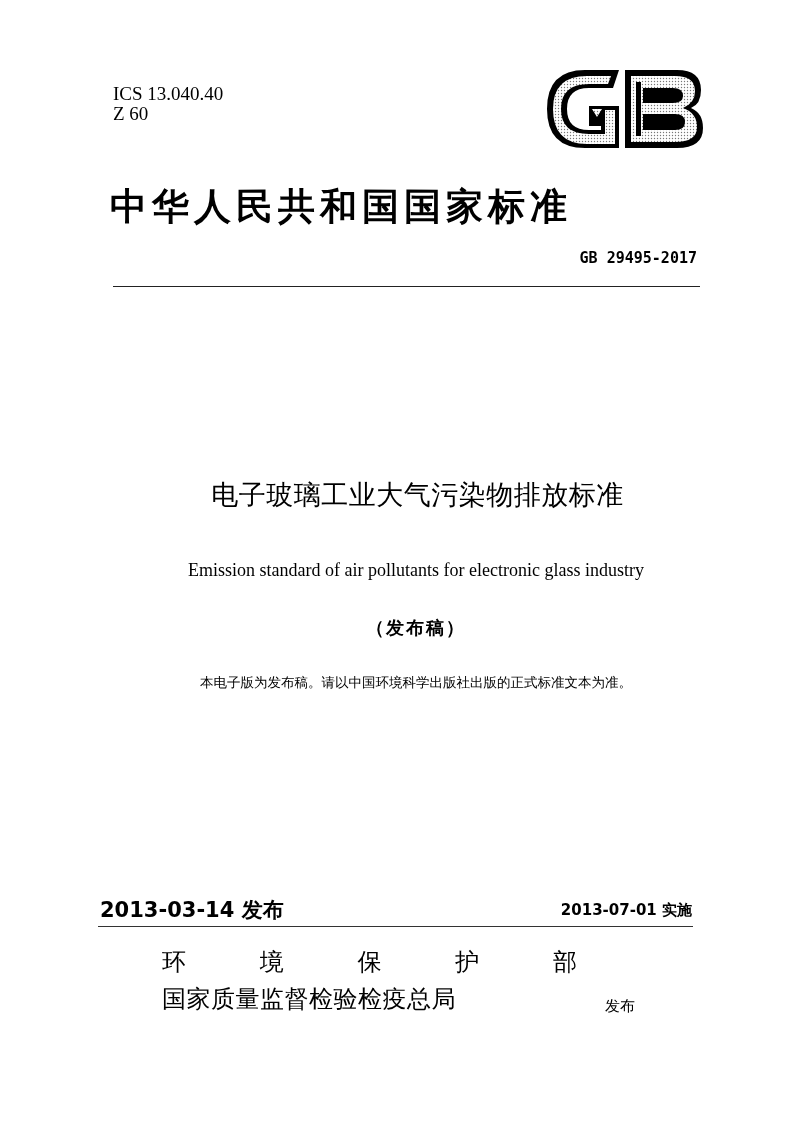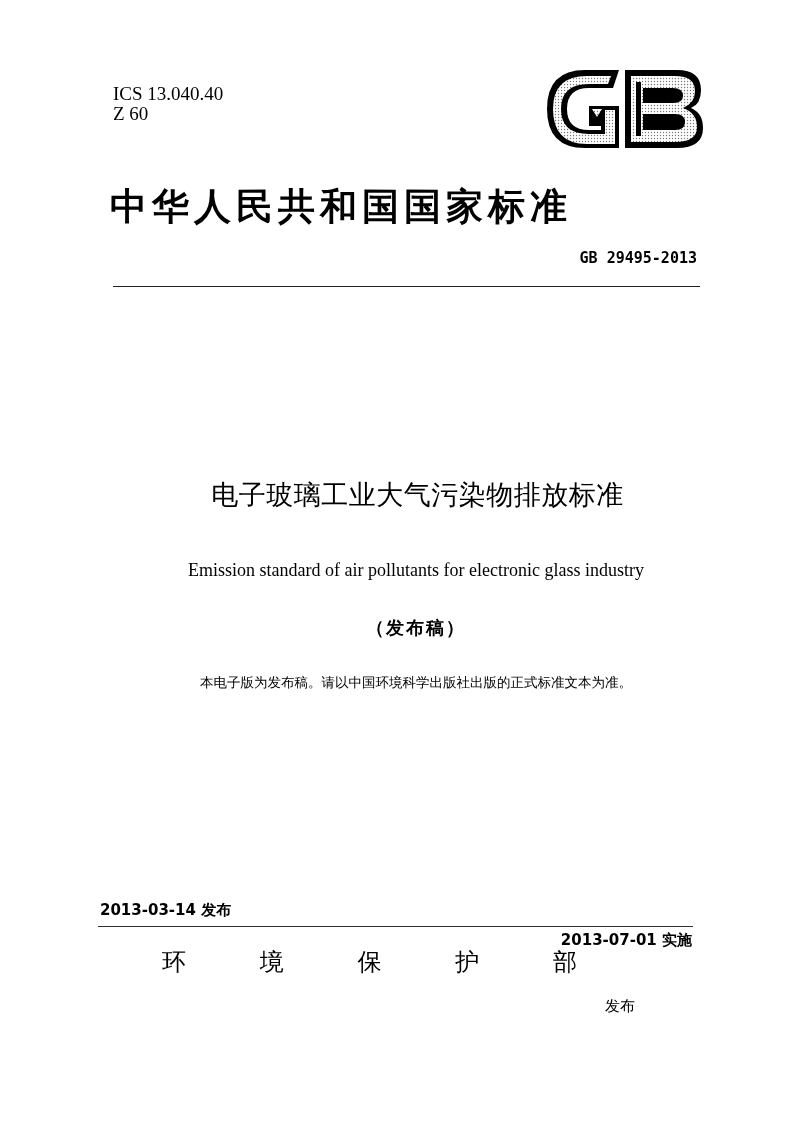--- a/index.html
+++ b/index.html
@@ -90,31 +90,30 @@
       text-align: center;
       font-family: "DejaVu Serif", serif;
       font-size: 13.5px;
       line-height: 20px;
     }
 
     .date-publish {
       left: 100px; top: 899px;
       font-family: "DejaVu Sans", sans-serif;
       font-weight: bold;
-      font-size: 15px;
+      font-size: 21px;
       line-height: 22px;
     }
     .date-effective {
       right: 101px; top: 899px;
       font-family: "DejaVu Sans", sans-serif;
       font-weight: bold;
       font-size: 15px;
       line-height: 22px;
       text-align: right;
-      margin-top: 30px;
     }
 
     .rule-bottom {
       left: 98px; top: 926px;
       width: 595px; height: 0;
       border-top: 1.5px solid #333;
     }
 
     .issuers {
       left: 162px; top: 945px;
@@ -167,21 +166,21 @@
     <path d="M80 2 H132 Q156 2 156 22 Q156 36 146 40 Q158 45 158 60 Q158 80 132 80 H80 Z" fill="#000"></path>
     <path d="M86 8 H130 Q150 8 150 23 Q150 35 138 40 Q152 45 152 59 Q152 74 130 74 H86 Z" fill="url(#dots)"></path>
     <path d="M98 20 H128 Q138 20 138 28 Q138 35 128 35 H98 Z" fill="#000"></path>
     <path d="M98 46 H130 Q140 46 140 54 Q140 62 130 62 H98 Z" fill="#000"></path>
     <rect x="91" y="14" width="5" height="54" fill="#000"></rect>
   </svg>
 </div>
 
 <div class="abs national-title">中华人民共和国国家标准</div>
 
-<div class="abs std-number">GB 29495-2013</div>
+<div class="abs std-number">GB 29495-2017</div>
 
 <div class="abs rule-top"></div>
 
 <div class="abs cn-title">电子玻璃工业大气污染物排放标准</div>
 <div class="abs en-title">Emission standard of air pollutants for electronic glass industry</div>
 <div class="abs draft-label">（发布稿）</div>
 <div class="abs notice">本电子版为发布稿。请以中国环境科学出版社出版的正式标准文本为准。</div>
 
 <div class="abs date-publish">2013-03-14 发布</div>
 <div class="abs date-effective">2013-07-01 实施</div>
@@ -189,14 +188,15 @@
 <div class="abs rule-bottom"></div>
 
 <div class="abs issuers">
   <div class="issuer-1">
     <span>环</span>
     <span>境</span>
     <span>保</span>
     <span>护</span>
     <span>部</span>
   </div>
+  <div class="issuer-2">国家质量监督检验检疫总局</div>
 </div>
 <div class="abs publish-tag">发布</div>
 
 </body></html>

